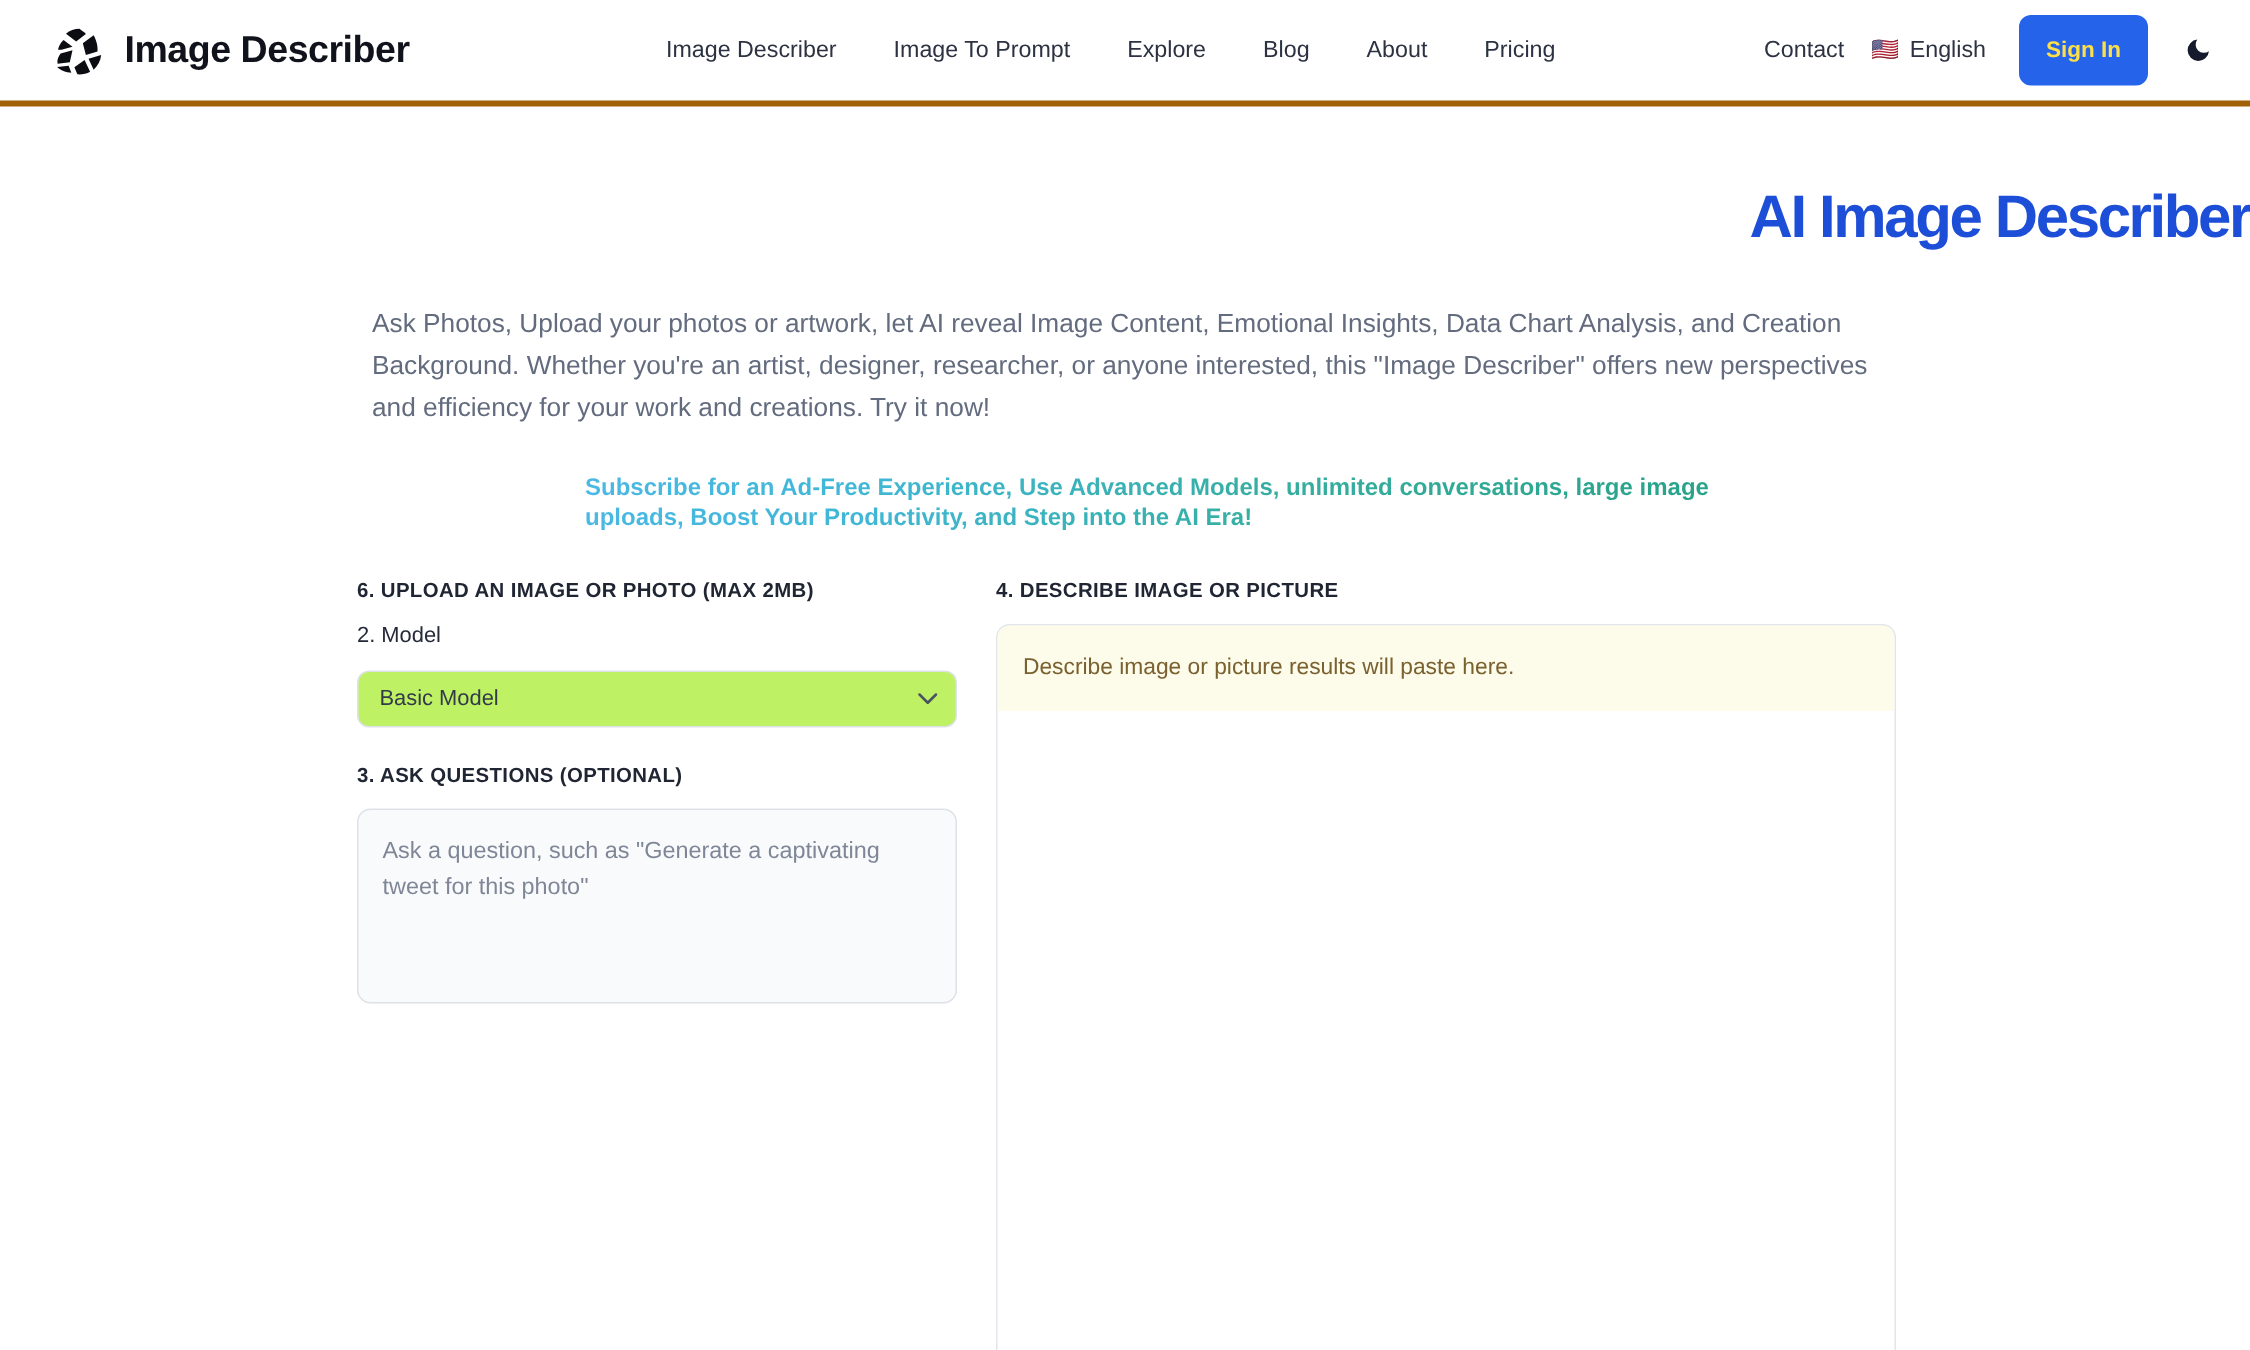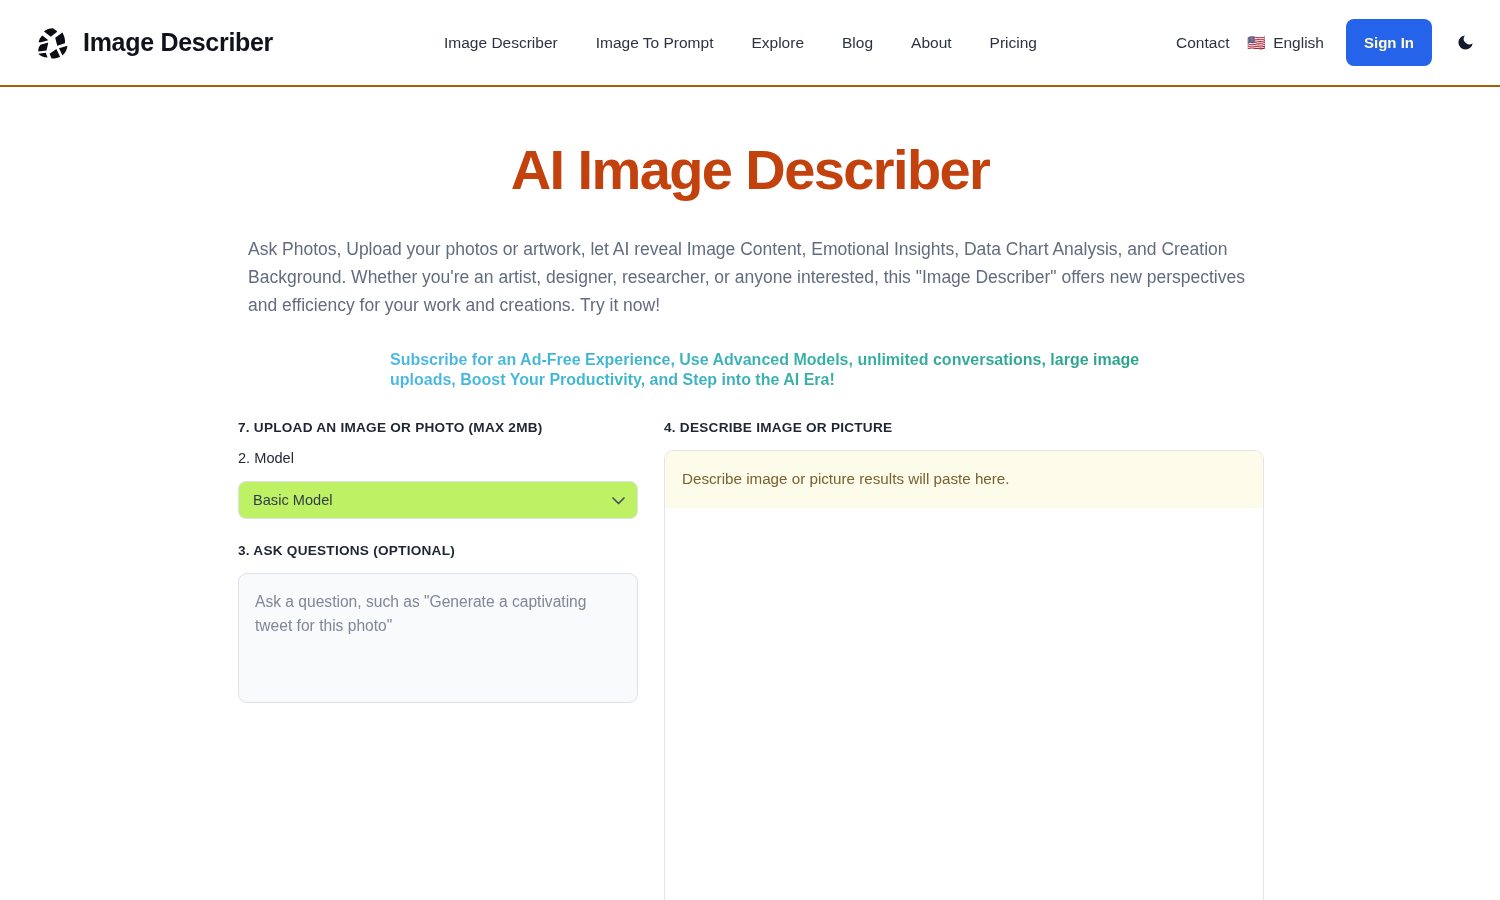--- a/index.html
+++ b/index.html
@@ -7,22 +7,22 @@
     width: 1500px;
     height: 900px;
     overflow: hidden;
     background: #ffffff;
     font-family: "Liberation Sans", sans-serif;
     -webkit-font-smoothing: antialiased;
   }
 
   
   .header {
-    height: 87px;
-    border-bottom: 2px solid #a16207;
+    height: 71px;
+    border-bottom: 4px solid #a16207;
     display: flex;
     align-items: center;
     padding: 0 24px 0 36px;
     position: relative;
   }
   .brand { display: flex; align-items: center; gap: 13px; flex: 0 0 auto; }
   .brand-icon { width: 34px; height: 34px; display: block; }
   .brand-name {
     font-size: 25px;
     font-weight: 700;
@@ -64,44 +64,44 @@
     gap: 7px;
     font-size: 15.5px;
     color: #2c3242;
     cursor: pointer;
     margin-right: 22px;
     white-space: nowrap;
   }
   .flag-icon { font-size: 15px; line-height: 1; }
   .signin-btn {
     background: #2563eb;
-    color: #fef9c3;
+    color: #fde047;
     font-size: 15px;
     font-weight: 600;
     border: none;
     border-radius: 8px;
     padding: 15px 18px;
     cursor: pointer;
     font-family: "Liberation Sans", sans-serif;
     white-space: nowrap;
   }
   .theme-toggle {
     margin-left: 22px;
     width: 22px; height: 22px;
     display: flex; align-items: center; justify-content: center;
     cursor: pointer;
   }
 
   
   .hero { padding-top: 52px; }
   .hero-title {
-    text-align: center;
-    font-size: 56px;
+    text-align: right;
+    font-size: 40px;
     font-weight: 700;
-    color: #c2410c;
+    color: #1d4ed8;
     letter-spacing: -1.6px;
     line-height: 1.1;
   }
   .hero-desc {
     width: 1004px;
     margin: 34px auto 0;
     font-size: 17.5px;
     line-height: 28px;
     color: #636b7e;
   }
@@ -265,21 +265,21 @@
 <div class="hero">
   <h1 class="hero-title">AI Image Describer</h1>
   <p class="hero-desc">Ask Photos, Upload your photos or artwork, let AI reveal Image Content, Emotional Insights, Data Chart Analysis, and Creation Background. Whether you're an artist, designer, researcher, or anyone interested, this "Image Describer" offers new perspectives and efficiency for your work and creations. Try it now!</p>
   <p class="promo">Subscribe for an Ad-Free Experience, Use Advanced Models, unlimited conversations, large image uploads, Boost Your Productivity, and Step into the AI Era!</p>
 </div>
 
 <div class="work-area">
 
   <div class="col-left">
 
-    <div class="step-label">7. UPLOAD AN IMAGE OR PHOTO (MAX 2MB)</div>
+    <div class="step-label">6. UPLOAD AN IMAGE OR PHOTO (MAX 2MB)</div>
 
 
     <div class="step-label mixed model-label">2. Model</div>
     <div class="select-wrap">
       <select class="select-box">
         <option>Basic Model</option>
       </select>
       <span class="select-chevron">
         <svg width="13" height="8" viewBox="0 0 13 8" fill="none" xmlns="http://www.w3.org/2000/svg">
           <path d="M1 1 L6.5 6.5 L12 1" stroke="#4a5160" stroke-width="1.7" stroke-linecap="round" stroke-linejoin="round"></path>

